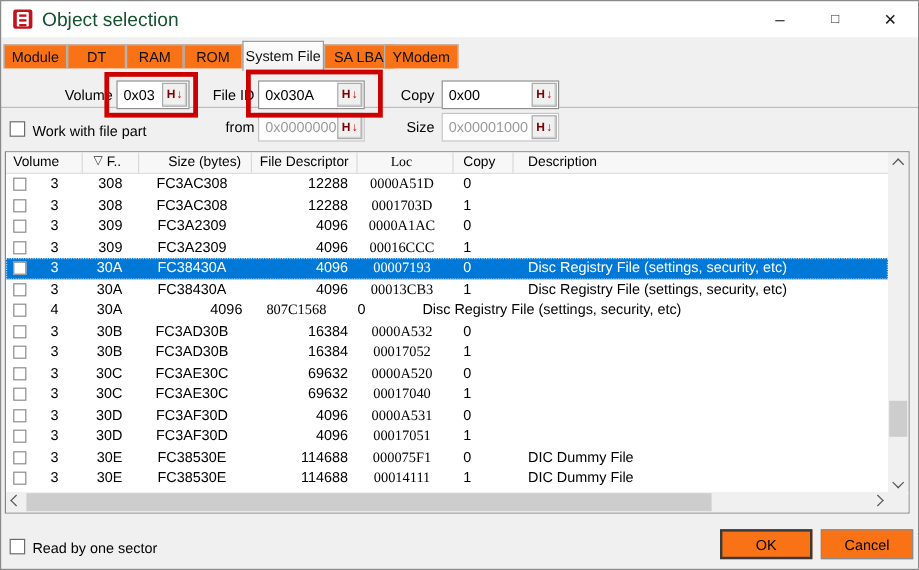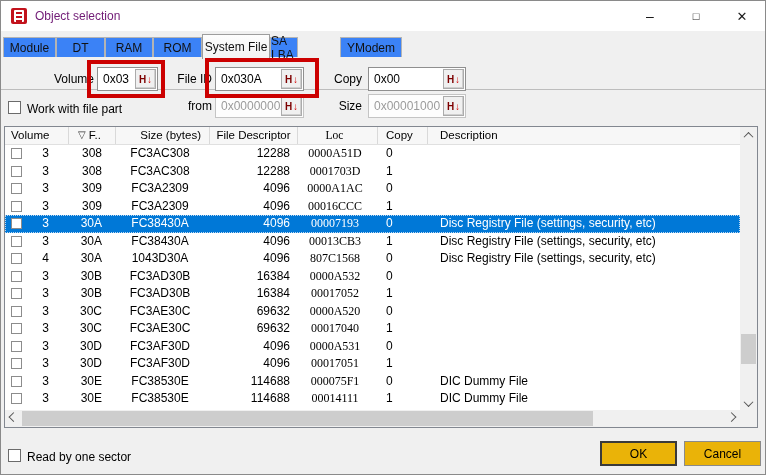--- a/index.html
+++ b/index.html
@@ -8,31 +8,31 @@
     background:#f0f0f0;font-family:"Liberation Sans",sans-serif;
     -webkit-font-smoothing:antialiased;
   }
   .frame{position:absolute;inset:0;border:1px solid #8a8a8a;pointer-events:none;z-index:50;}
 
   
   .titlebar{position:absolute;left:1px;top:1px;width:764px;height:30px;background:#ffffff;}
   .appicon{position:absolute;left:10px;top:7px;width:16px;height:16px;background:#c2121c;border-radius:2px;}
   .appicon .page{position:absolute;left:3px;top:2px;width:10px;height:12px;background:#fff;border-radius:1px;}
   .appicon .page i{display:block;height:2px;margin:2px 2px 0 2px;background:#c2121c;}
-  .title{position:absolute;left:34px;top:8px;font-size:12px;color:#701a75;}
+  .title{position:absolute;left:34px;top:8px;font-size:16px;color:#14532d;}
   .wcontrols{position:absolute;right:0;top:0;height:30px;display:flex;}
   .wbtn{width:46px;height:30px;display:flex;align-items:center;justify-content:center;color:#1a1a1a;}
   .wbtn.min{font-size:14px;}
   .wbtn.max{font-size:11px;}
   .wbtn.close{font-size:13px;}
 
   
   .tabstrip{position:absolute;left:0;top:32px;width:766px;height:26px;}
   .tabline{position:absolute;left:0;top:57px;width:766px;height:1px;background:#bdbdbd;}
-  .tab{position:absolute;top:5px;height:20px;background:#3b82f6;border:1px solid #b4b4b4;border-bottom:none;
+  .tab{position:absolute;top:5px;height:20px;background:#f97316;border:1px solid #b4b4b4;border-bottom:none;
        display:flex;align-items:center;justify-content:center;font-size:12px;color:#111;box-sizing:border-box;z-index:2;}
   .tab.active{top:2px;height:25px;background:linear-gradient(#fdfdfd,#f2f2f2);border-color:#9d9d9d;z-index:4;}
 
   
   .lbl{position:absolute;font-size:12px;color:#000;text-align:right;}
   .hexfield{position:absolute;height:24px;background:#fff;border:1px solid #8f8f8f;box-sizing:border-box;
             display:flex;align-items:center;z-index:6;}
   .hexfield .val{flex:1;padding-left:5px;font-size:12px;color:#000;white-space:nowrap;overflow:hidden;}
   .hexbtn{width:21px;height:20px;margin-right:1px;background:#f0f0f0;border:1px solid #ababab;
           box-shadow:inset -1px -1px 0 #cfcfcf;box-sizing:border-box;
@@ -74,21 +74,21 @@
   .sbtn{position:absolute;width:17px;height:17px;display:flex;align-items:center;justify-content:center;}
   .chev{width:6px;height:6px;border-left:1.6px solid #555;border-top:1.6px solid #555;display:block;}
   .chev.up{transform:rotate(45deg) translate(1px,1px);}
   .chev.down{transform:rotate(225deg) translate(1px,1px);}
   .chev.left{transform:rotate(-45deg) translate(1px,-1px);}
   .chev.right{transform:rotate(135deg) translate(-1px,1px);}
   .vthumb{position:absolute;left:1px;top:207px;width:15px;height:30px;background:#cdcdcd;}
   .hthumb{position:absolute;left:17px;top:1px;width:571px;height:15px;background:#cdcdcd;}
 
   
-  .btn{position:absolute;width:77px;height:25px;background:#eab308;display:flex;align-items:center;
+  .btn{position:absolute;width:77px;height:25px;background:#f97316;display:flex;align-items:center;
        justify-content:center;font-size:12px;color:#000;box-sizing:border-box;}
   .btn.ok{border:2px solid #3a3a3a;}
   .btn.cancel{border:1px solid #8a8a8a;}
 </style>
 </head>
 <body>
 
 <div class="frame"></div>
 
 <div class="titlebar">
@@ -125,24 +125,24 @@
       </div>
       <div class="tab" style="left: 105px; width: 48px;">
         <span>RAM</span>
       </div>
       <div class="tab" style="left: 153px; width: 49px;">
         <span>ROM</span>
       </div>
       <div class="tab active" style="left: 202px; width: 68px;">
         <span>System File</span>
       </div>
-      <div class="tab" style="left: 270px; width: 28px;">
+      <div class="tab" style="left: 270px; width: 58px;">
         <span>SA LBA</span>
       </div>
-      <div class="tab" style="left: 320px; width: 62px; margin-left: 20px;">
+      <div class="tab" style="left: 320px; width: 62px;">
         <span>YModem</span>
       </div>
     </div>
 </div>
 
 <div class="lbl" style="left:40px;top:72px;width:54px;">Volume</div>
 <div class="hexfield" style="left:97px;top:67px;width:61px;">
   <span class="val">0x03</span>
   <span class="hexbtn">
       <span class="h">H</span>
@@ -274,21 +274,20 @@
         <div class="rcell c4 h-r6">00013CB3</div>
         <div class="rcell c5 h-l8">1</div>
         <div class="rcell c6 h-l12">Disc Registry File (settings, security, etc)</div>
       </div>
       <div class="lv-row">
         <div class="rcell c0 volwrap">
           <span class="rowcheck"></span>
           <span class="volnum">4</span>
         </div>
         <div class="rcell c1 h-right">30A</div>
-        <div class="rcell c2 h-center">1043D30A</div>
         <div class="rcell c3 h-r8">4096</div>
         <div class="rcell c4 h-r6">807C1568</div>
         <div class="rcell c5 h-l8">0</div>
         <div class="rcell c6 h-l12">Disc Registry File (settings, security, etc)</div>
       </div>
       <div class="lv-row">
         <div class="rcell c0 volwrap">
           <span class="rowcheck"></span>
           <span class="volnum">3</span>
         </div>

